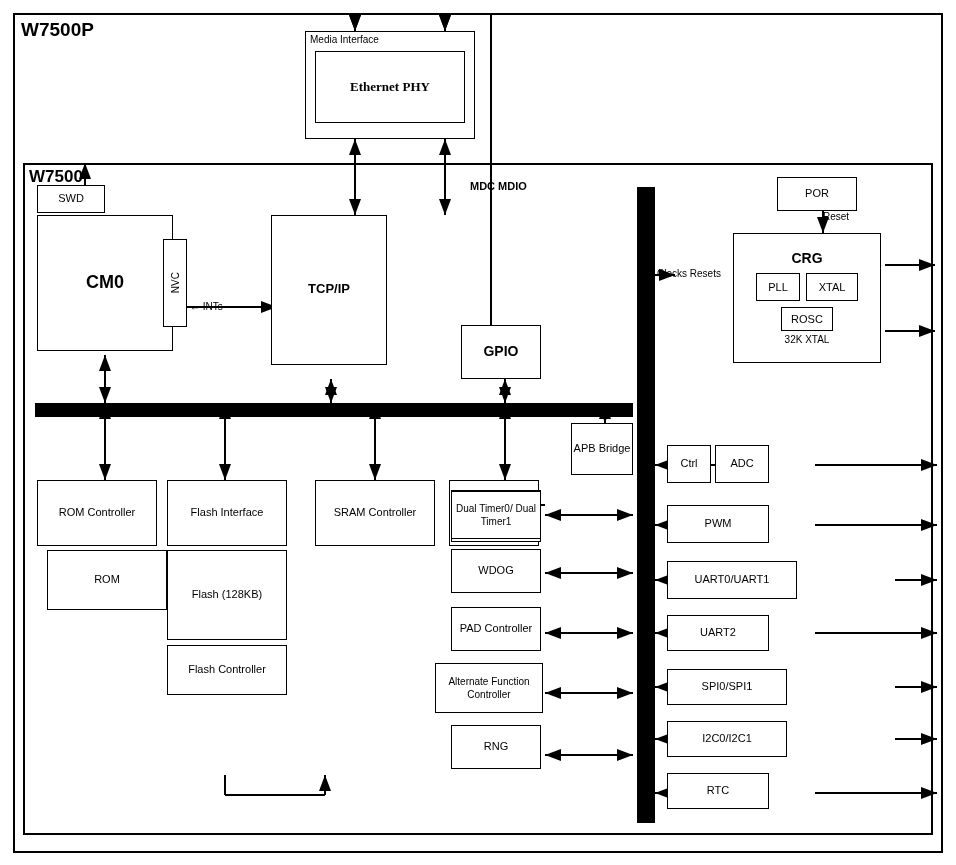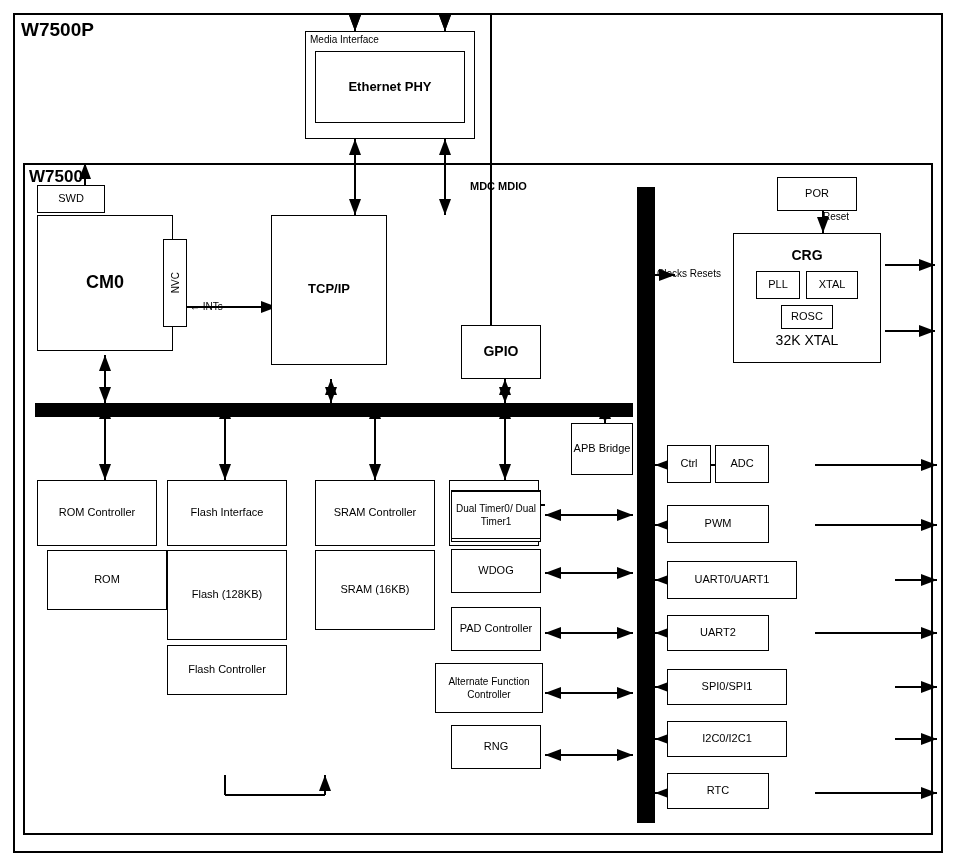--- a/index.html
+++ b/index.html
@@ -71,20 +71,21 @@
       top: 36px;
       left: 300px;
       width: 150px;
       height: 72px;
       border: 1.5px solid #000;
       display: flex;
       align-items: center;
       justify-content: center;
       font-size: 13px;
       font-weight: bold;
+      font-family: Liberation Serif, serif;
     }
     
     .apb-bus {
       position: absolute;
       top: 172px;
       left: 622px;
       width: 18px;
       height: 636px;
       background: #000;
     }
@@ -297,24 +298,20 @@
   </div>
   <div class="block" style="top:630px;left:152px;width:120px;height:50px;">
     <span>Flash
 Controller</span>
   </div>
 
   <div class="block" style="top:465px;left:300px;width:120px;height:66px;">
     <span>SRAM
 Controller</span>
   </div>
-  <div class="block" style="top:535px;left:300px;width:120px;height:80px;">
-    <span>SRAM
-(16KB)</span>
-  </div>
 
   <div class="block" style="top:465px;left:434px;width:90px;height:66px;">
     <span>uDMA
 (PL230)</span>
   </div>
 
   <div class="block" style="top:475px;left:436px;width:90px;height:52px;top:475px;"></div>
 
   <div class="block" style="position:absolute;top:476px;left:436px;width:90px;height:48px;">
     <span style="font-size:10px;">Dual Timer0/
@@ -352,21 +349,21 @@
       <div class="block" style="position:relative;width:44px;height:28px;top:0;left:0;">
         <span>PLL</span>
       </div>
       <div class="block" style="position:relative;width:52px;height:28px;top:0;left:0;">
         <span>XTAL</span>
       </div>
     </div>
     <div class="block" style="position:relative;width:52px;height:24px;top:6px;left:0;">
       <span>ROSC</span>
     </div>
-    <div style="margin-top:8px;font-size:14px;">32K XTAL</div>
+    <div style="margin-top:8px;font-size:10px;">32K XTAL</div>
   </div>
 
   <div style="position:absolute;top:252px;left:642px;font-size:10px;text-align:center;line-height:1.3;">
     <span>Clocks
 Resets</span>
   </div>
 
   <div class="block" style="top:430px;left:652px;width:44px;height:38px;">
     <span>Ctrl</span>
   </div>

